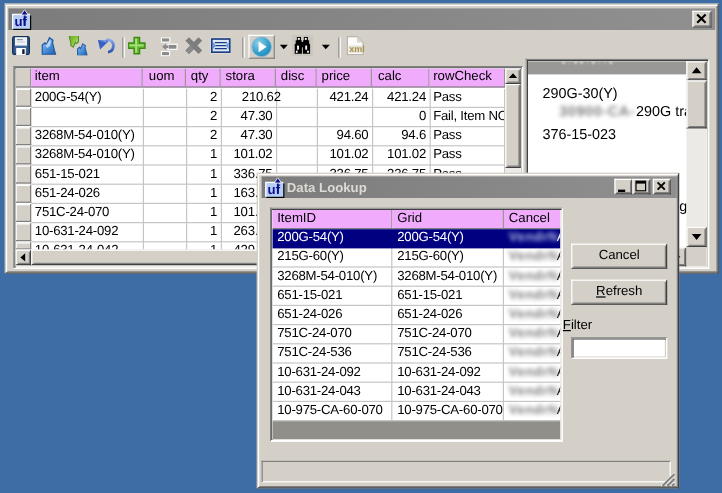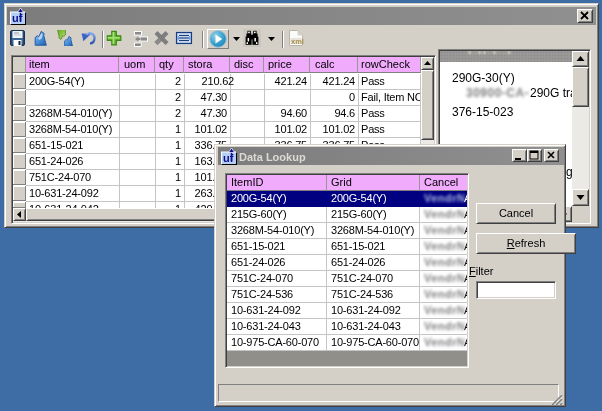--- a/index.html
+++ b/index.html
@@ -464,21 +464,21 @@
       <div class="cell" style="left:0; top:0; width:100px; padding-left:4px;">10-975-CA-60-070</div>
       <div class="cell" style="left:100px; top:0; width:93px; padding-left:4px;">10-975-CA-60-070</div>
       <div class="cell" style="left:193px; top:0; width:47px; padding-left:4px;"><span class="vblur">VendrNm</span>A</div>
     </div>
 
     <div class="abs" style="left:0; top:176px; width:240px; height:15px; background:#918F89;"></div>
    </div>
   </div>
 
   <div class="btn abs" style="left:261px; top:58px; width:80px; height:21px; text-align:center; padding-top:3px;">Cancel</div>
-  <div class="btn abs" style="left:261px; top:88px; width:100px; height:21px; text-align:center; padding-top:3px;"><u>R</u>efresh</div>
+  <div class="btn abs" style="left:261px; top:88px; width:80px; height:21px; text-align:center; padding-top:3px;"><u>R</u>efresh</div>
   <div class="abs" style="left:254px; top:120px;"><u>F</u>ilter</div>
   <div class="abs sunken2" style="left:261px; top:136px; width:80px; height:18px; background:#fff;"></div>
 
   <div class="abs" style="left:3px; top:239px; width:341px; height:18px; border:1px solid; border-color:#808080 #FFFFFF #FFFFFF #808080;"></div>
   <div class="abs" style="left:334px; top:247px; width:14px; height:14px;">
     <svg width="14" height="14">
       <line x1="13" y1="2" x2="2" y2="13" stroke="#FFFFFF" stroke-width="1"></line>
       <line x1="13" y1="3" x2="3" y2="13" stroke="#808080" stroke-width="1.6"></line>
       <line x1="13" y1="6" x2="6" y2="13" stroke="#FFFFFF" stroke-width="1"></line>
       <line x1="13" y1="7" x2="7" y2="13" stroke="#808080" stroke-width="1.6"></line>

